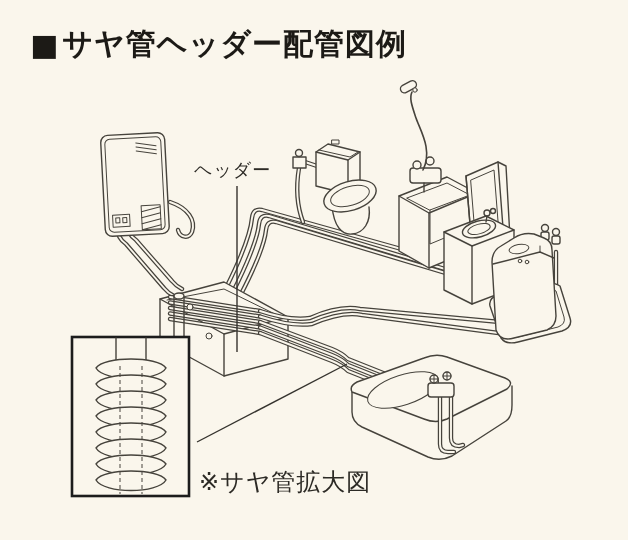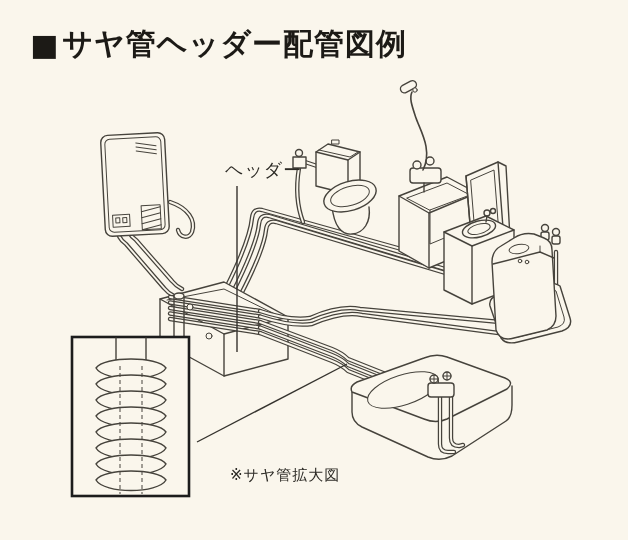--- a/index.html
+++ b/index.html
@@ -7,24 +7,24 @@
     width:628px;height:540px;position:relative;overflow:hidden;
     background:#faf6ec;
     font-family:"DejaVu Sans","Liberation Sans",sans-serif;
   }
   .title-row{
     position:absolute;left:30px;top:24px;display:flex;align-items:center;gap:3px;
     color:#1c1a16;font-weight:700;font-size:30px;letter-spacing:1px;white-space:nowrap;
   }
   .title-row .marker{font-size:30px;line-height:1;}
   .float-label{
-    position:absolute;color:#2c2a25;white-space:nowrap;margin-left:31px;
+    position:absolute;color:#2c2a25;white-space:nowrap;
   }
   #label-header{left:194px;top:158px;font-size:18px;letter-spacing:1px;}
-  #label-inset{left:199px;top:466px;font-size:15px;letter-spacing:1px;}
+  #label-inset{left:199px;top:466px;font-size:24px;letter-spacing:1px;}
   svg{position:absolute;left:0;top:0;}
   .ln{fill:none;stroke:#46433c;stroke-width:1.4;stroke-linejoin:round;stroke-linecap:round;}
   .thin{fill:none;stroke:#46433c;stroke-width:1;stroke-linejoin:round;stroke-linecap:round;}
   .fillbg{fill:#faf6ec;}
   .pipe-o{stroke:#46433c;stroke-width:4.4;fill:none;stroke-linejoin:round;stroke-linecap:round;}
   .pipe-i{stroke:#faf6ec;stroke-width:1.9;fill:none;stroke-linejoin:round;stroke-linecap:round;}
   .leader{stroke:#35332e;stroke-width:1.4;fill:none;}
   .inset-frame{fill:#faf6ec;stroke:#1c1c1c;stroke-width:2.6;}
   .dash{stroke:#46433c;stroke-width:1;fill:none;stroke-dasharray:4 3;}
 </style>

